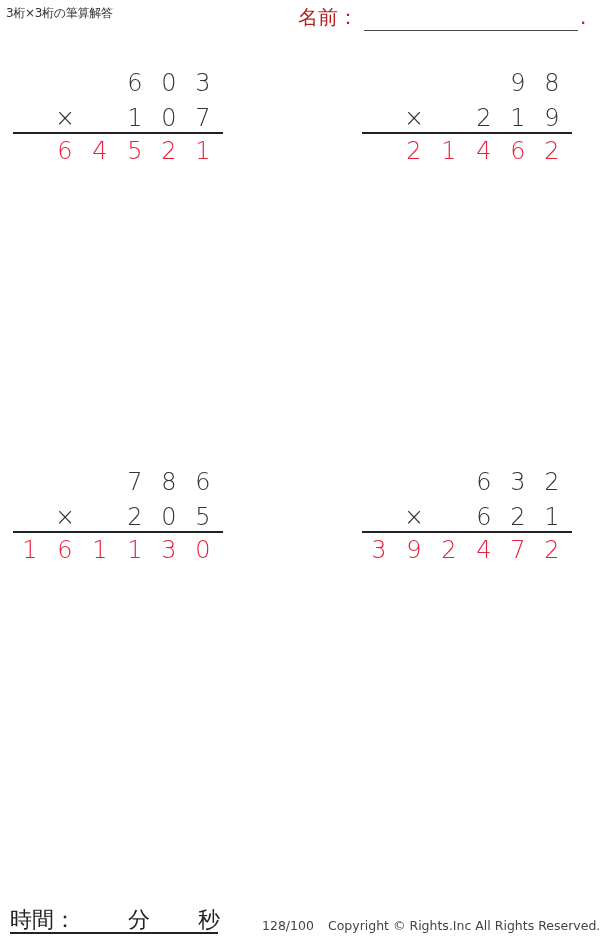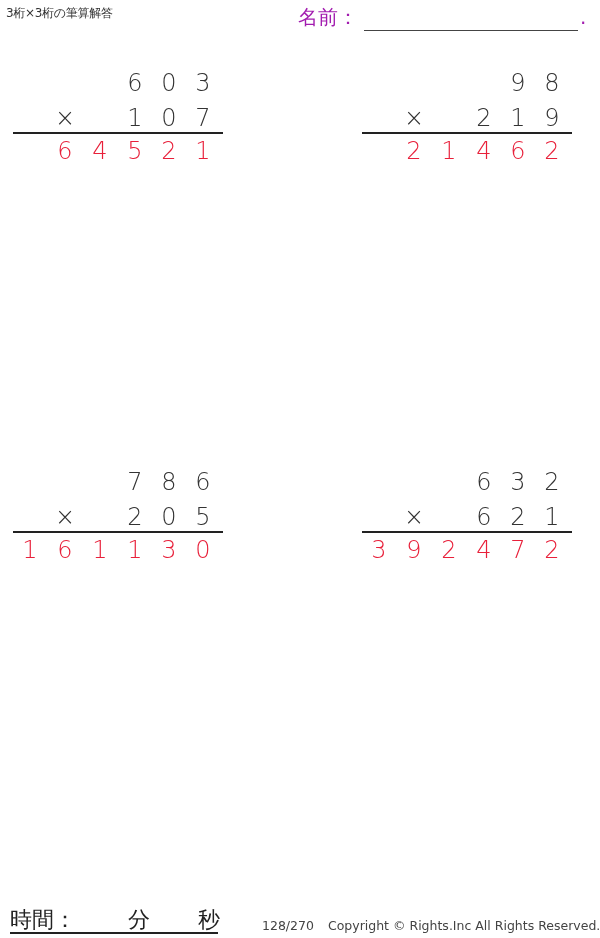--- a/index.html
+++ b/index.html
@@ -1,19 +1,19 @@
 <!DOCTYPE html>
 <html><head>
 <meta charset="utf-8">
 <style>
   html, body { margin: 0; padding: 0; background: #ffffff; }
   body { width: 600px; height: 938px; position: relative; overflow: hidden;
          font-family: "DejaVu Sans", "Liberation Sans", sans-serif; color: #333; }
   .title { position: absolute; left: 6px; top: 5px; font-size: 12px; color: #333; letter-spacing: -0.3px; }
-  .name-block { position: absolute; left: 298px; top: 4px; font-size: 20px; color: #a21caf; white-space: nowrap; }
+  .name-block { position: absolute; left: 298px; top: 4px; font-size: 20px; color: #b91c1c; white-space: nowrap; }
   .name-line { display: inline-block; width: 214px; border-bottom: 1px solid #444; height: 20px; vertical-align: bottom; margin-left: 6px; }
   .name-dot { font-size: 20px; margin-left: 2px; }
   .problem { position: absolute; width: 210px; height: 110px; }
   .row { position: absolute; left: 0; width: 210px; height: 30px; }
   .cell { position: absolute; width: 34px; text-align: center; font-size: 24px; line-height: 30px; font-family: "DejaVu Sans", sans-serif; font-weight: 300; }
   .op .cell, .mult .cell { color: #333; }
   .ans .cell { color: #e8203a; }
   .rule { position: absolute; left: 0; width: 210px; height: 0; border-top: 2px solid #222; }
   .times { color: #555; }
   .footer-time { position: absolute; left: 10px; top: 905px; font-size: 22px; color: #222; white-space: nowrap; border-bottom: 2px solid #222; width: 208px; height: 27px; }
@@ -145,15 +145,15 @@
     </div>
   </div>
 
 <div class="footer-time">
   <span style="left:0">時間：</span>
   <span style="left:118px">分</span>
   <span style="left:188px">秒</span>
 </div>
 
 <div class="footer-copy">
-  <span class="page">128/270</span>
+  <span class="page">128/100</span>
   <span>Copyright © Rights.Inc All Rights Reserved.</span>
 </div>
 
 </body></html>

